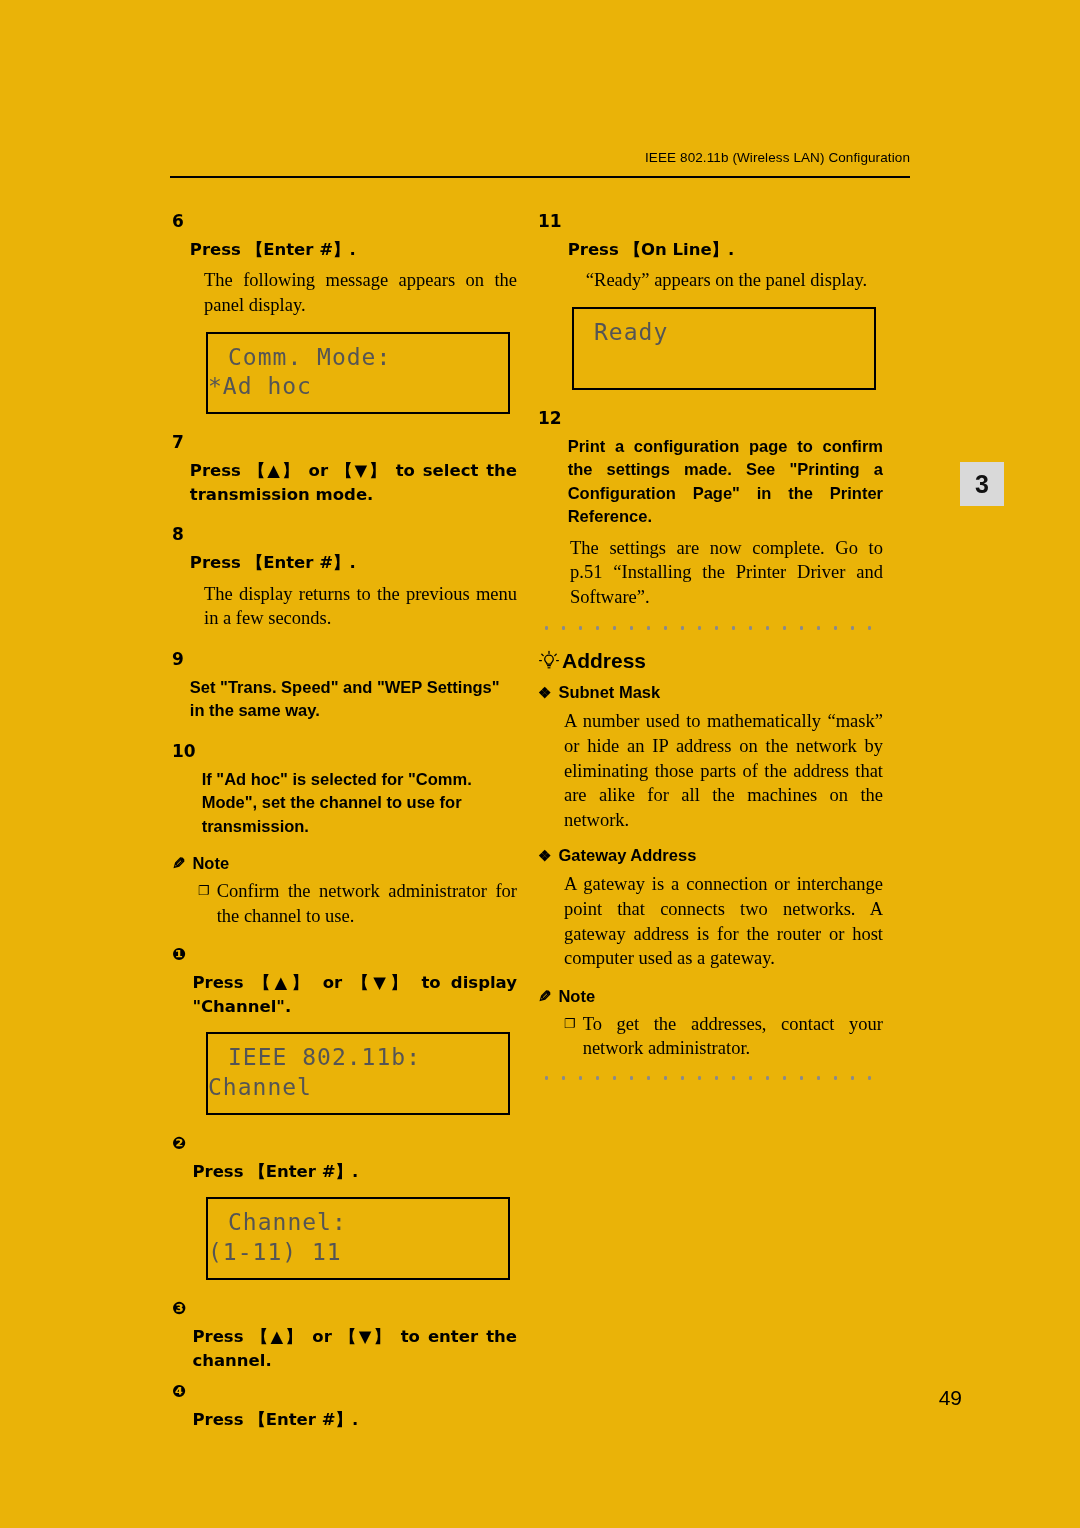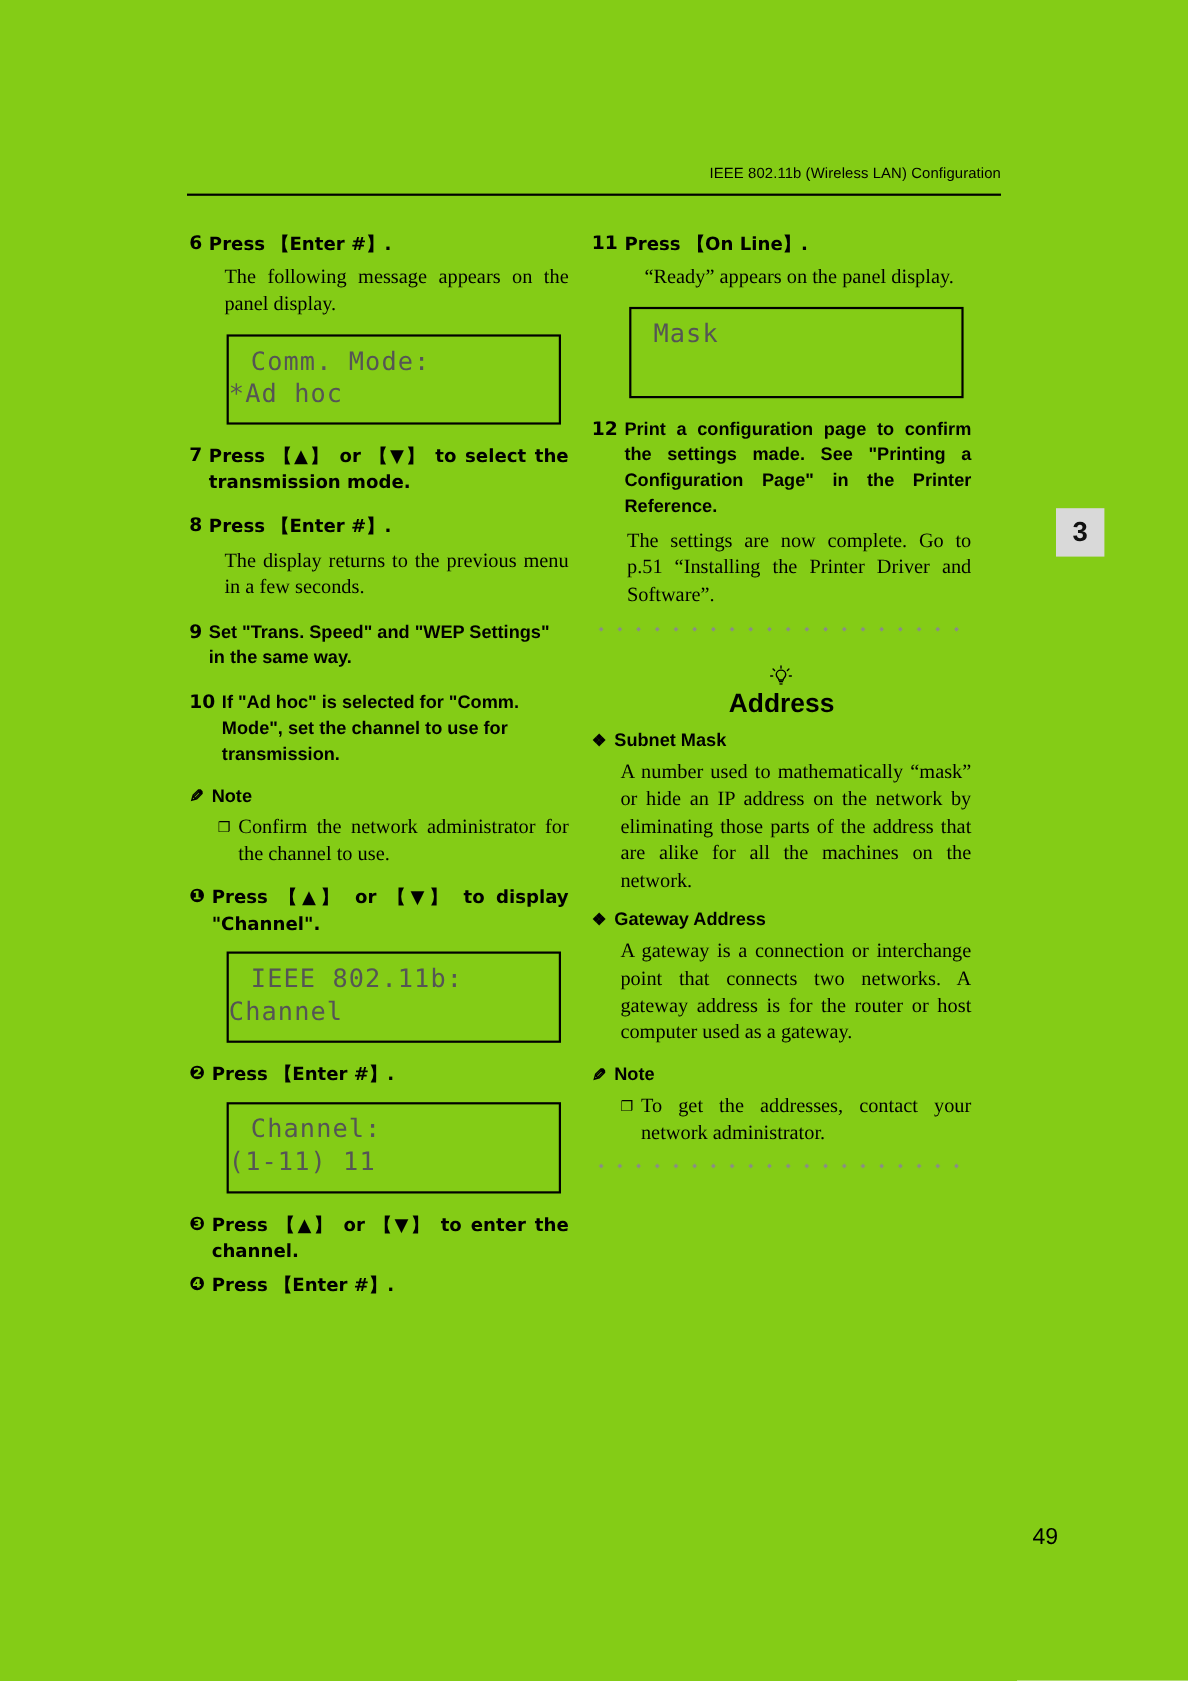--- a/index.html
+++ b/index.html
@@ -4,21 +4,21 @@
 <style>
   html, body {
     margin: 0;
     padding: 0;
     background: #ffffff;
   }
   .page {
     position: relative;
     width: 1080px;
     height: 1528px;
-    background: #84cc16;
+    background: #eab308;
     font-family: "Liberation Serif", serif;
     color: #000000;
     overflow: hidden;
   }
   
   .header {
     position: absolute;
     left: 170px;
     top: 150px;
     width: 740px;
@@ -73,21 +73,21 @@
   }
   .step:first-child { margin-top: 0; }
   .step .num {
     flex: 0 0 auto;
     margin-right: 6px;
     font-family: "DejaVu Sans", sans-serif;
     font-weight: bold;
     font-size: 17px;
     line-height: 1.3;
   }
-  .step .stxt { flex: 1 1 auto; }
+  .step .stxt { flex: 1 1 auto; margin-top: 28px; }
   .step.just .stxt { text-align: justify; }
 
   
   .para {
     font-family: "Liberation Serif", serif;
     font-size: 18.5px;
     line-height: 1.33;
     margin: 7px 0 0 32px;
     text-align: justify;
     text-justify: inter-word;
@@ -108,23 +108,22 @@
   }
   .lcd .l1 { padding-left: 20px; }
   .lcd .l2 { }
 
   
   .sec-head {
     display: flex;
     align-items: center;
     font-family: "Liberation Sans", sans-serif;
     font-weight: bold;
-    font-size: 24px;
-    margin-top: 27px;
-    flex-direction: column;
+    font-size: 21px;
+    margin-top: 16px;
   }
   .bulb {
     width: 22px; height: 22px;
     margin-right: 2px;
     position: relative;
     flex: 0 0 auto;
   }
   .sub-head {
     font-family: "Liberation Sans", sans-serif;
     font-weight: bold;
@@ -261,21 +260,21 @@
   </div>
 
   <div class="col col-right">
 
     <div class="step">
       <span class="num">11</span>
       <span class="stxt bracket">Press 【On Line】.</span>
     </div>
     <div class="para nojust">“Ready” appears on the panel display.</div>
     <div class="lcd">
-      <div class="l1">Mask</div>
+      <div class="l1">Ready</div>
       <div class="l2">&nbsp;</div>
     </div>
 
     <div class="step just">
       <span class="num">12</span>
       <span class="stxt">Print a configuration page to confirm the settings made. See "Printing a Configuration Page" in the Printer Reference.</span>
     </div>
     <div class="para">The settings are now complete. Go to p.51 “Installing the Printer Driver and Software”.</div>
 
     <div class="dotrule"></div>

